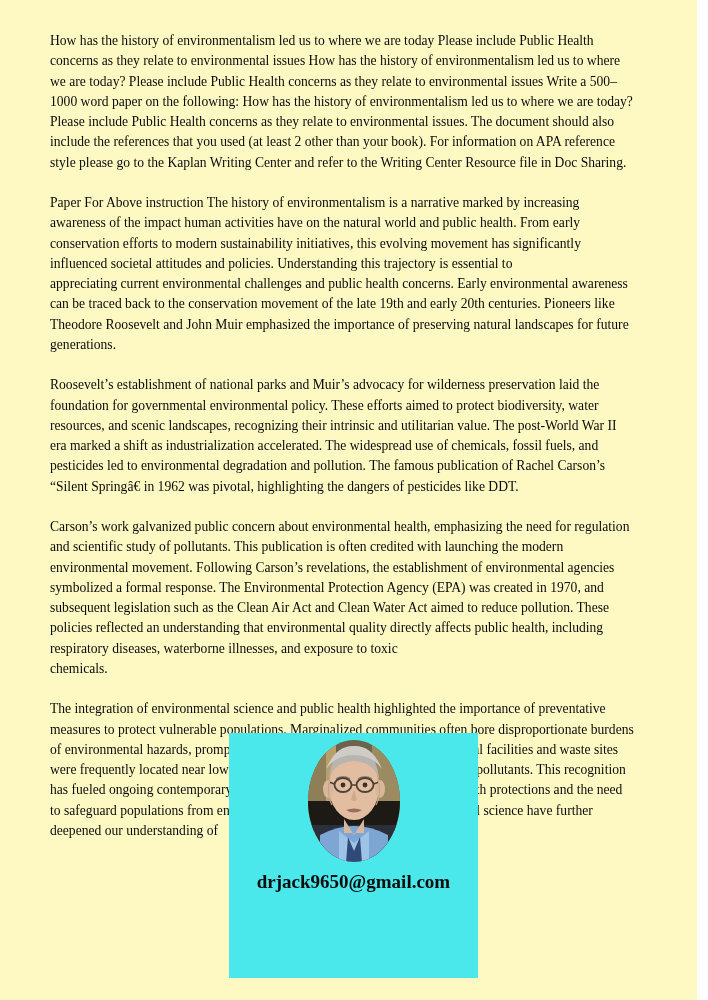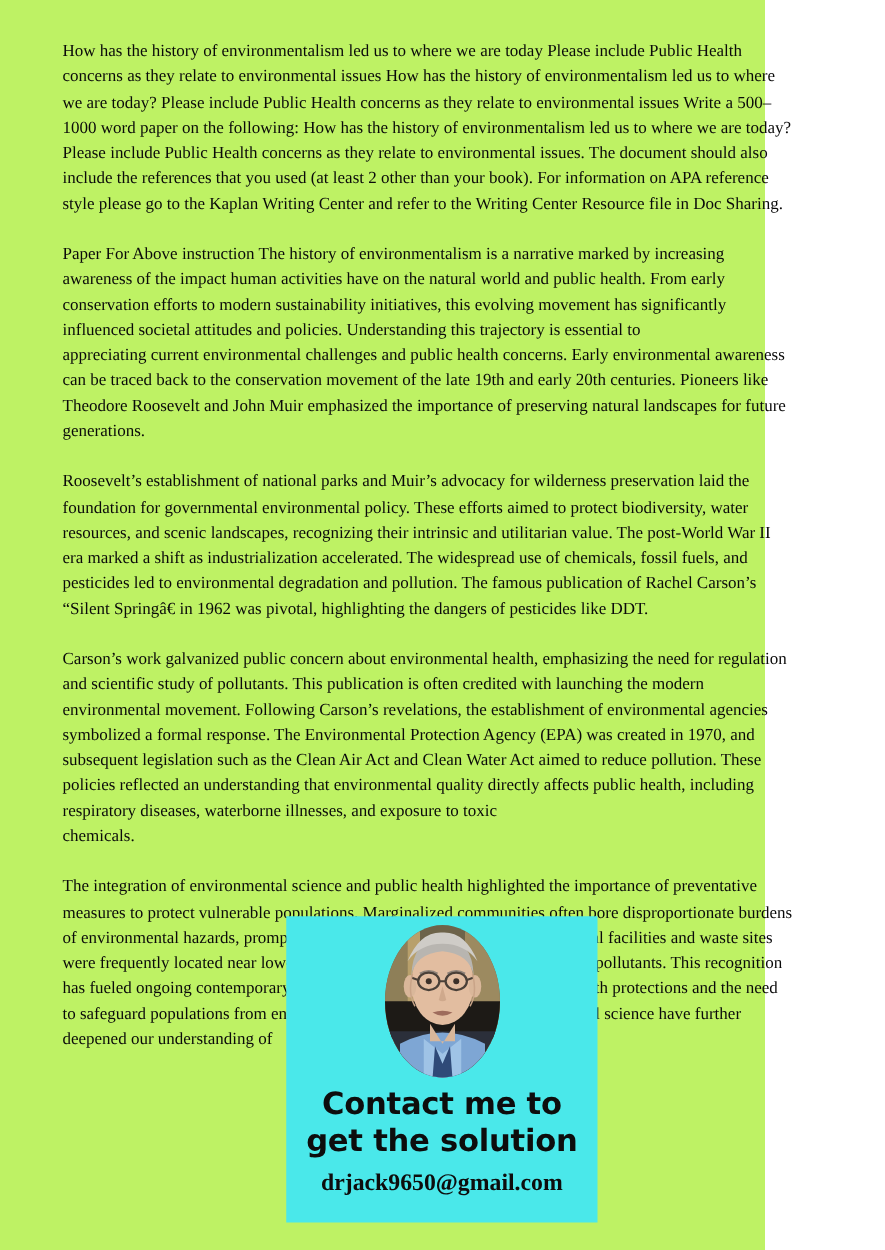--- a/index.html
+++ b/index.html
@@ -13,23 +13,23 @@
     position: relative;
     overflow: hidden;
     font-family: "Liberation Serif", "DejaVu Serif", serif;
   }
 
   
   #document-page {
     position: absolute;
     left: 0;
     top: 0;
-    width: 612px;
+    width: 697px;
     height: 1000px;
-    background: #bef264;
+    background: #fef9c3;
   }
   #document-body {
     position: absolute;
     left: 50px;
     top: 31px;
     width: 586px;
   }
   .doc-paragraph {
     font-family: "Liberation Serif", "DejaVu Serif", serif;
     font-size: 13.6px;
@@ -132,20 +132,16 @@
       <path d="M67.5 45 L73 43" stroke="#4a4038" stroke-width="1.6"></path>
       <ellipse cx="37" cy="46" rx="2.4" ry="2.4" fill="#3b3029"></ellipse>
       <ellipse cx="59" cy="46" rx="2.4" ry="2.4" fill="#3b3029"></ellipse>
       <path d="M48 50 L45 61 Q48 63 51 61 Z" fill="#cfa98c"></path>
       <path d="M40 71 Q48 68 56 71 Q48 76 40 71 Z" fill="#9e6c5c"></path>
       <path d="M24 40 Q20 56 26 66" stroke="#c9a488" stroke-width="1.2" fill="none"></path>
       <path d="M72 40 Q76 56 70 66" stroke="#c9a488" stroke-width="1.2" fill="none"></path>
     </g>
   </svg>
 
-  <div id="promo-headline">
-    <span class="promo-line">Contact me to</span>
-    <span class="promo-line">get the solution</span>
-  </div>
 
   <div id="promo-email">drjack9650@gmail.com</div>
 
 </div>
 
 </body></html>

